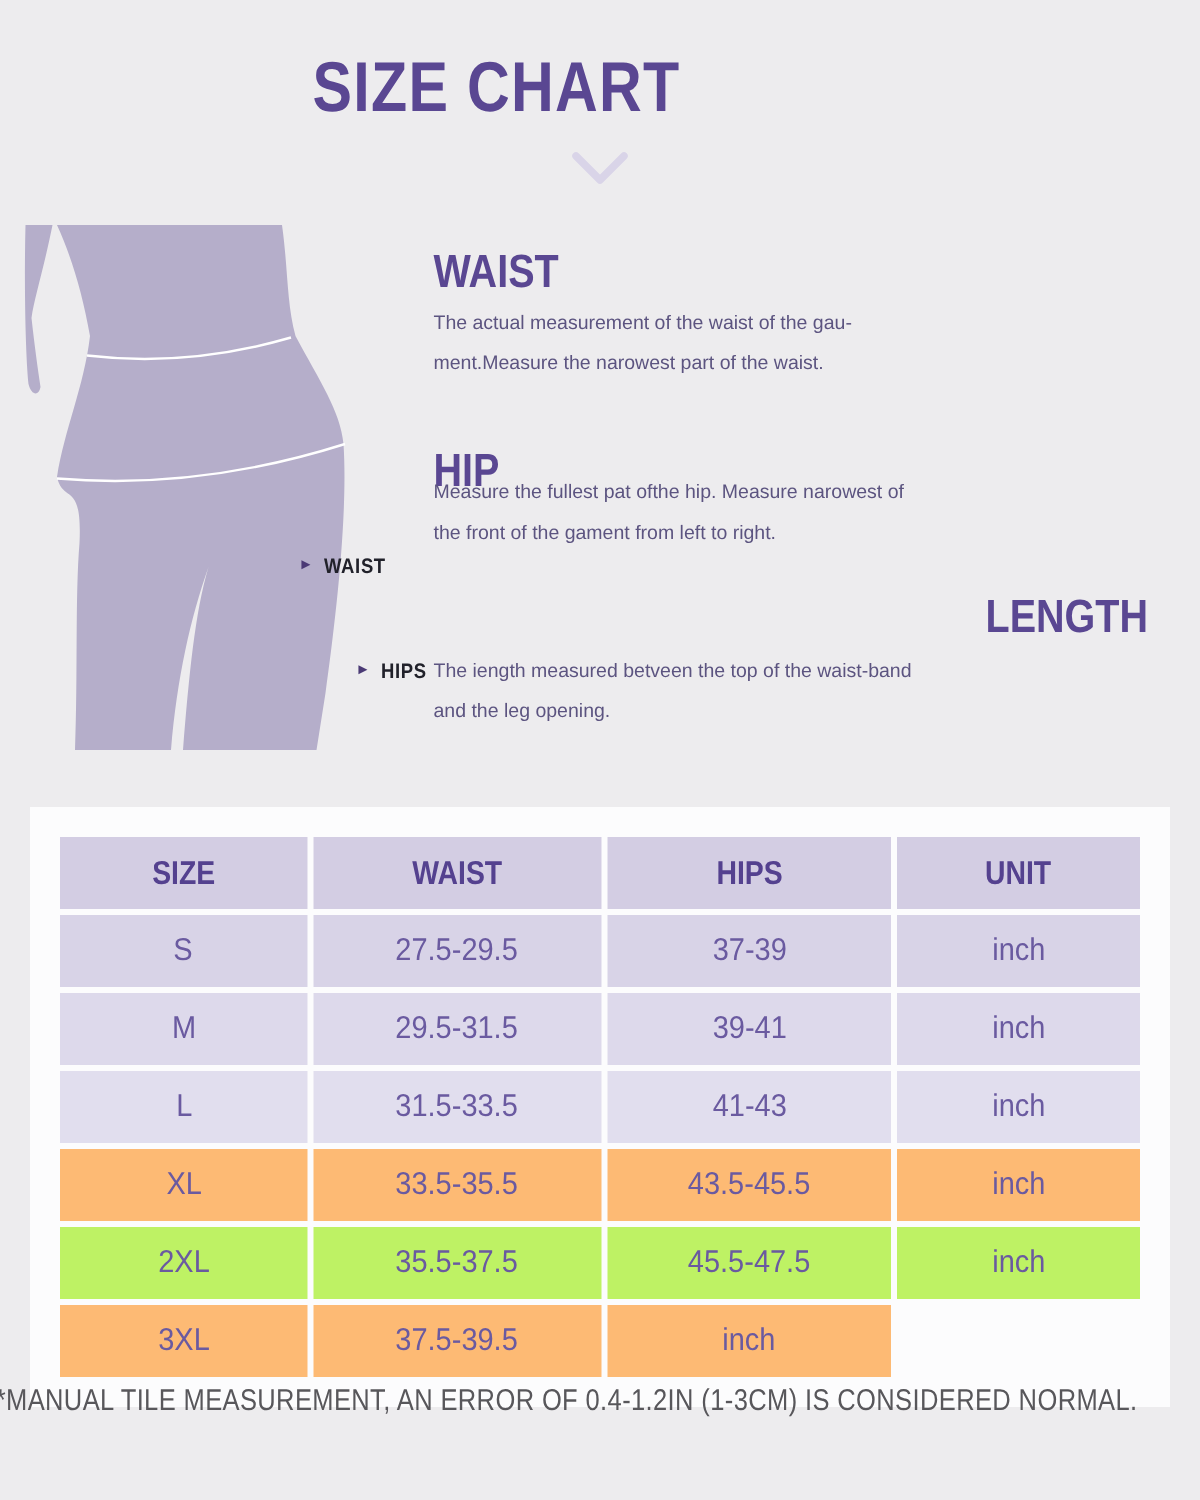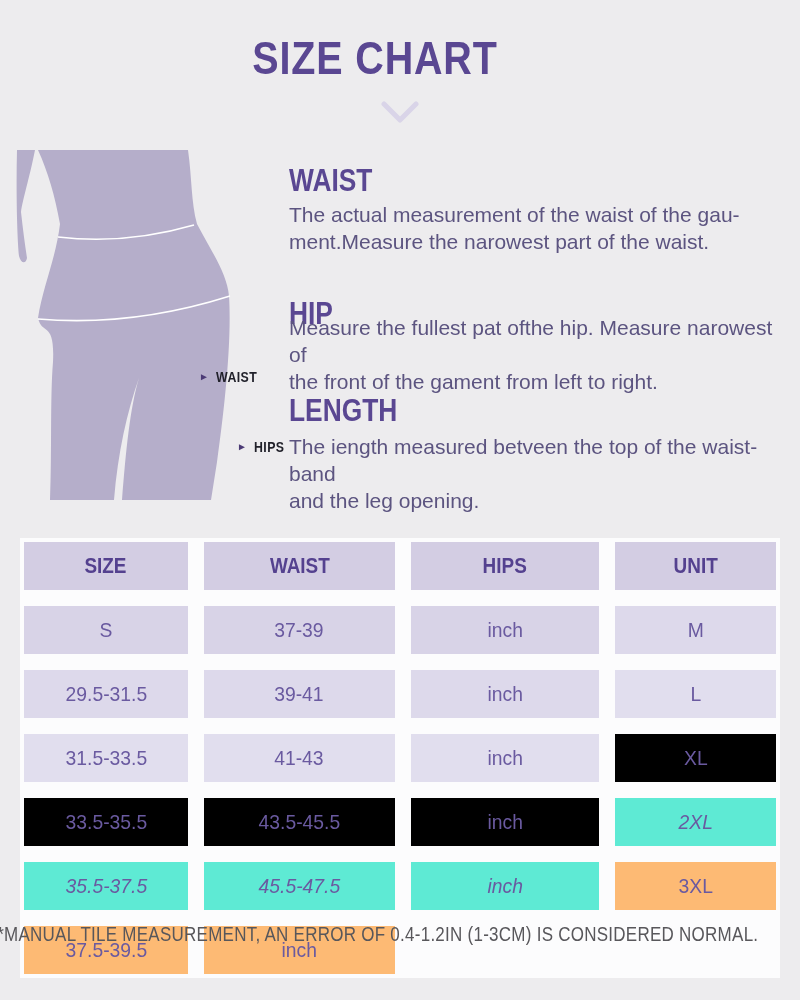--- a/index.html
+++ b/index.html
@@ -9,21 +9,21 @@
     width: 800px; height: 1000px;
     background: #EDECEE;
     font-family: "Liberation Sans", sans-serif;
     overflow: hidden;
   }
   .abs { position: absolute; }
 
   
   .title-wrap {
     top: 30px; left: 0; width: 662px;
-    display: flex; justify-content: center; margin-left: 44px;
+    display: flex; justify-content: center;
   }
   .page-title {
     font-size: 47px; font-weight: bold; color: #5A4792;
     letter-spacing: 1px;
     display: inline-block; transform: scaleX(0.84); transform-origin: 50% 50%;
     white-space: nowrap;
   }
   .chevron-wrap { top: 101px; left: 381px; }
 
   
@@ -44,52 +44,52 @@
   .callout-hips  { left: 227px; top: 289px; }
 
   
   .section { position: absolute; left: 289px; width: 495px; }
   .section-heading {
     font-size: 31px; font-weight: bold; color: #5A4792;
     display: inline-block; transform: scaleX(0.85); transform-origin: 0 50%;
     white-space: nowrap;
   }
   .section-desc {
-    font-size: 21px; line-height: 27px; color: #5C5480;
+    font-size: 13px; line-height: 27px; color: #5C5480;
     white-space: pre-line;
   }
   .sec-waist-h  { top: 163px; }
   .sec-waist-d  { top: 201px; }
   .sec-hip-h    { top: 296px; }
   .sec-hip-d    { top: 314px; }
-  .sec-length-h { top: 393px; }
+  .sec-length-h { top: 393px; text-align: right; }
   .sec-length-d { top: 433px; }
 
   
   .size-table {
     top: 538px; left: 20px; width: 760px;
     background: #FCFCFD;
-    padding: 4px;
+    padding: 20px;
     display: grid;
     grid-template-columns: 176fr 205fr 202fr 173fr;
     grid-auto-rows: 48px;
-    gap: 16px;
+    gap: 4px;
   }
   .cell {
     display: flex; align-items: center; justify-content: center;
     font-size: 21px; color: #6A5AA0;
   }
   .cell > span { display: inline-block; transform: scaleX(0.92); transform-origin: 50% 50%; white-space: nowrap; }
   .cell.hdr { background: #D3CDE3; font-weight: bold; color: #54418F; font-size: 22px; }
   .cell.hdr > span { transform: scaleX(0.86); }
   .cell.r0 { background: #D8D3E7; }
   .cell.r1 { background: #DDD9EB; }
   .cell.r2 { background: #E1DEEE; }
-  .cell.r3 { background: #000000; }
-  .cell.r4 { background: #5eead4; font-style: italic; }
+  .cell.r3 { background: #fdba74; }
+  .cell.r4 { background: #bef264; }
   .cell.r5 { background: #fdba74; }
 
   
   .footnote-wrap {
     top: 923px; left: 0; width: 756px;
     display: flex; justify-content: center;
   }
   .footnote {
     font-size: 20px; color: #58575B; letter-spacing: 0.3px;
     display: inline-block; transform: scaleX(0.85); transform-origin: 50% 50%;
@@ -188,20 +188,23 @@
       <span>HIPS</span>
     </div>
   <div class="cell hdr">
       <span>UNIT</span>
     </div>
 
   <div class="cell r0">
       <span>S</span>
     </div>
   <div class="cell r0">
+      <span>27.5-29.5</span>
+    </div>
+  <div class="cell r0">
       <span>37-39</span>
     </div>
   <div class="cell r0">
       <span>inch</span>
     </div>
 
   <div class="cell r1">
       <span>M</span>
     </div>
   <div class="cell r1">

